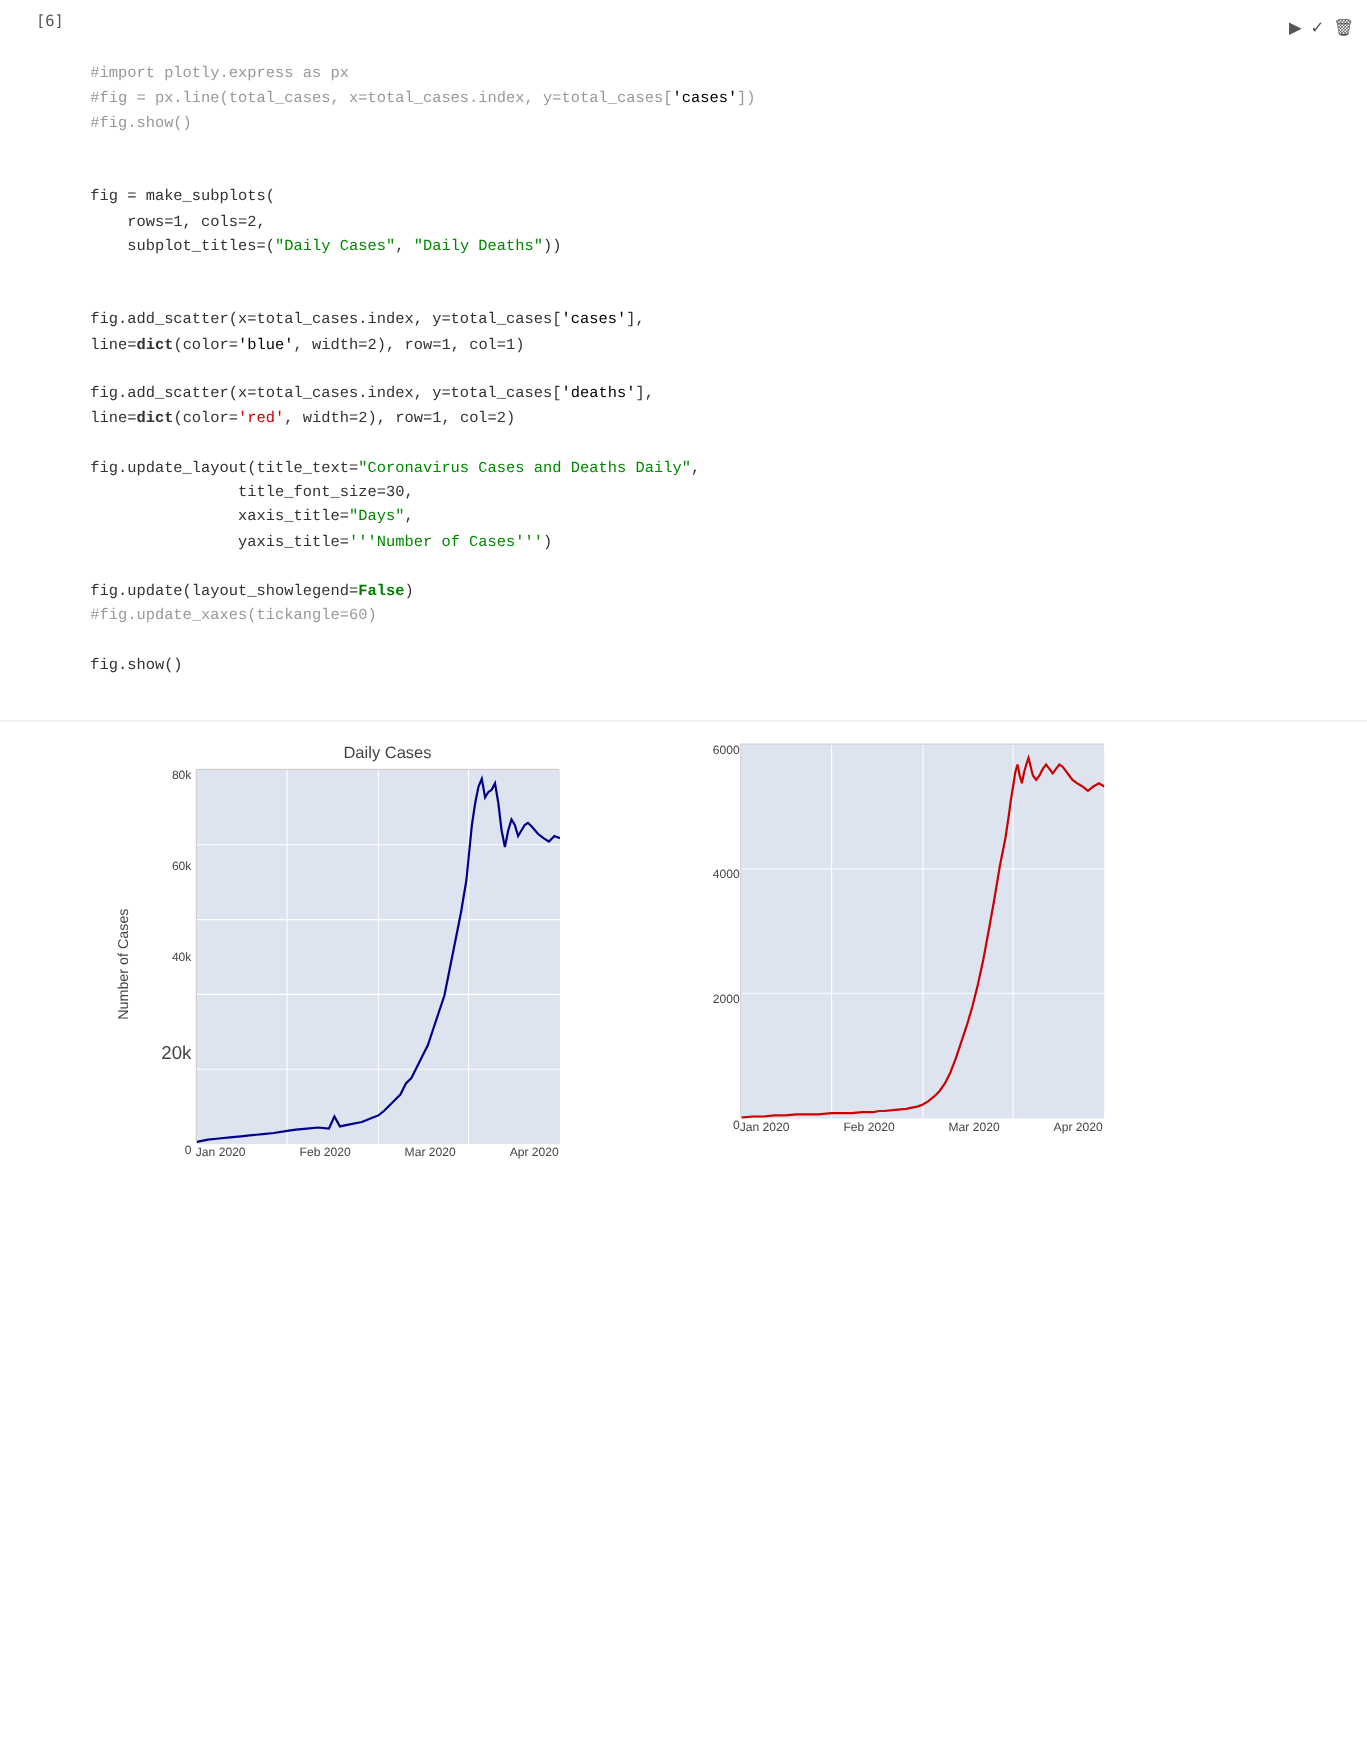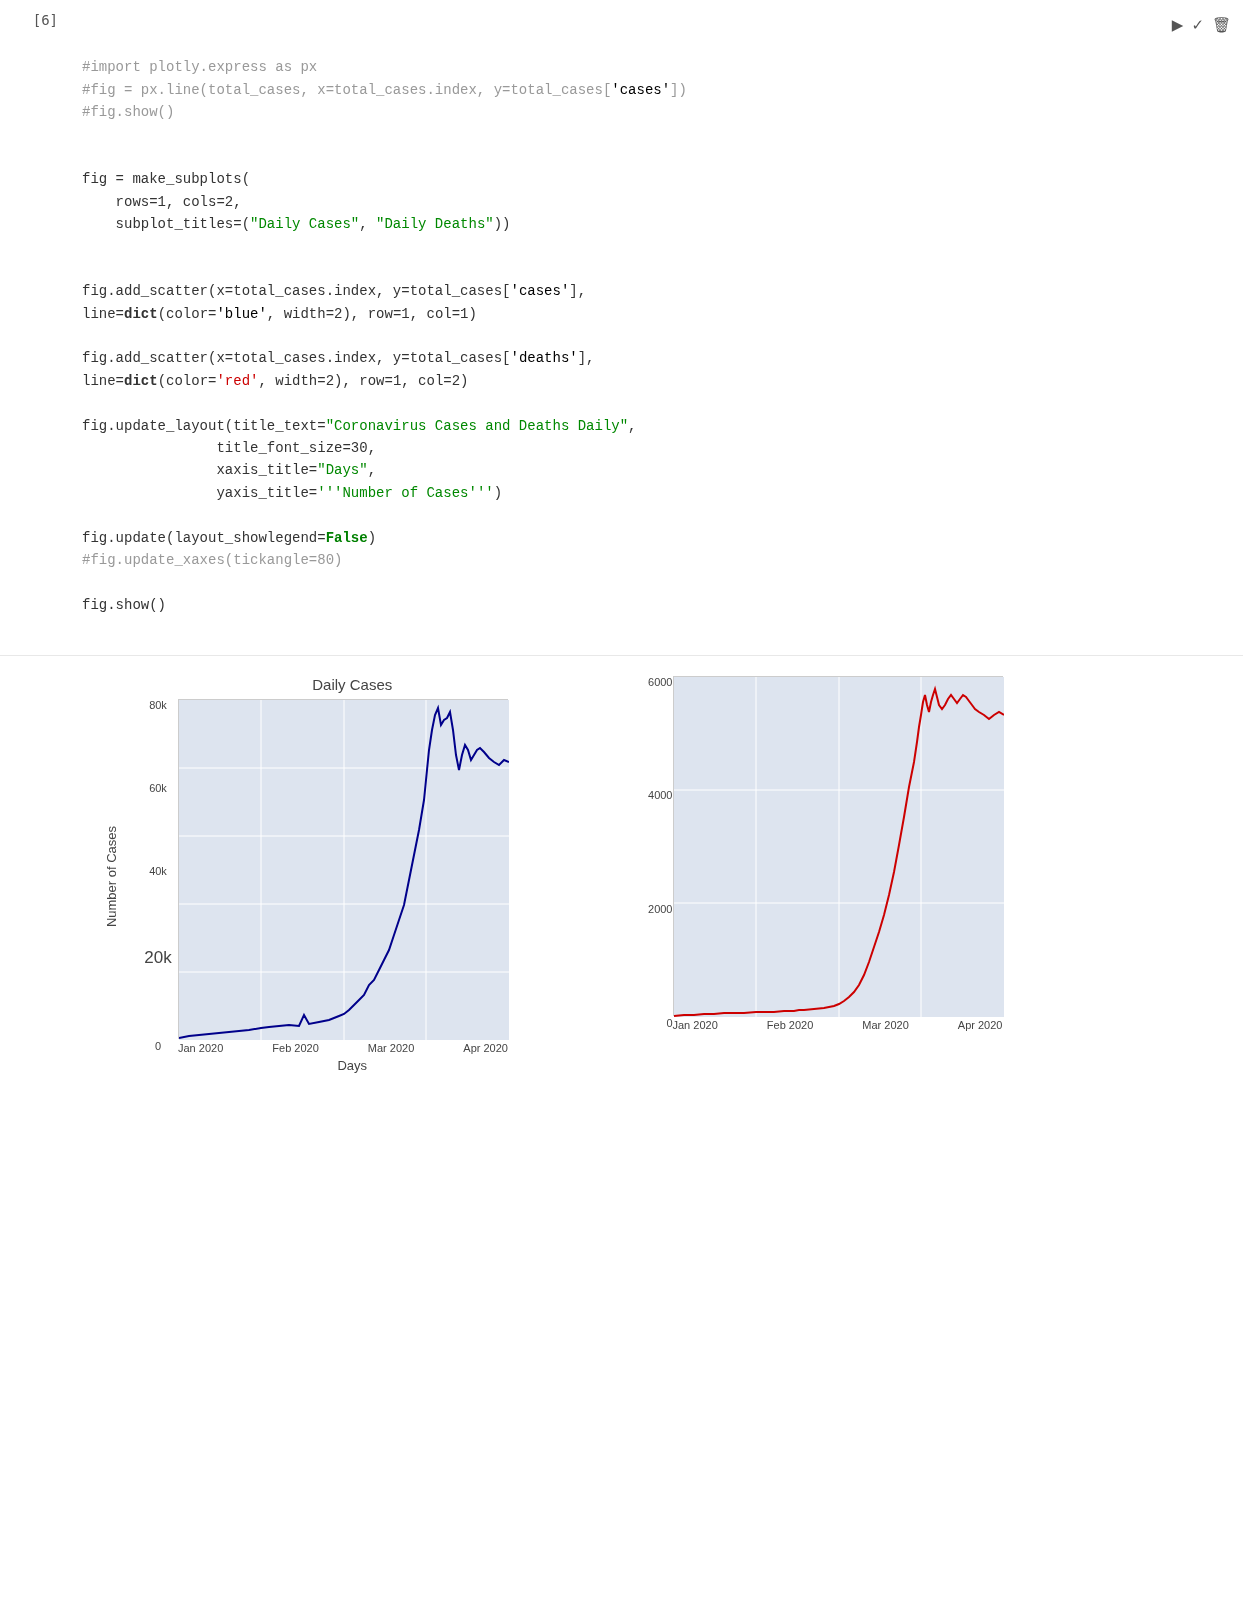--- a/index.html
+++ b/index.html
@@ -136,42 +136,42 @@
 
 fig.add_scatter(x=total_cases.index, y=total_cases[<span class="c-string-blue">'deaths'</span>],
 line=<span class="c-bold">dict</span>(color=<span class="c-string-red">'red'</span>, width=2), row=1, col=2)
 
 fig.update_layout(title_text=<span class="c-string-green">"Coronavirus Cases and Deaths Daily"</span>,
                 title_font_size=30,
                 xaxis_title=<span class="c-string-green">"Days"</span>,
                 yaxis_title=<span class="c-string-green">'''Number of Cases'''</span>)
 
 fig.update(layout_showlegend=<span class="c-keyword">False</span>)
-<span class="c-comment">#fig.update_xaxes(tickangle=80)</span>
+<span class="c-comment">#fig.update_xaxes(tickangle=60)</span>
 
 fig.show()
     </div>
   </div>
 </div>
 
 <div class="output-section">
 
 
   <div class="charts-container">
 
     <div class="chart-wrapper">
       <div class="chart-subtitle">Daily Cases</div>
       <div style="display:flex;flex-direction:row;align-items:stretch;">
 
         <div style="position:relative;width:60px;display:flex;align-items:center;justify-content:center;">
           <div style="transform:rotate(-90deg);white-space:nowrap;font-size:13px;color:#444;">Number of Cases</div>
         </div>
 
         <div style="display:flex;flex-direction:row;align-items:stretch;">
-          <div style="display:flex;flex-direction:column;justify-content:space-between;padding-bottom:2px;width:36px;text-align:center;padding-right:4px;">
+          <div style="display:flex;flex-direction:column;justify-content:space-between;padding-bottom:2px;width:36px;text-align:right;padding-right:4px;">
             <span style="font-size:11px;color:#444;">80k</span>
             <span style="font-size:11px;color:#444;">60k</span>
             <span style="font-size:11px;color:#444;">40k</span>
             <span style="font-size:17px;color:#444;">20k</span>
             <span style="font-size:11px;color:#444;">0</span>
           </div>
           <div style="display:flex;flex-direction:column;">
             <div class="chart-area" style="width:330px;height:340px;">
               <svg class="chart-svg" width="330" height="340">
 
@@ -254,21 +254,20 @@
 
             <div style="display:flex;flex-direction:row;justify-content:space-between;width:330px;margin-top:3px;">
               <span style="font-size:11px;color:#444;">Jan 2020</span>
               <span style="font-size:11px;color:#444;">Feb 2020</span>
               <span style="font-size:11px;color:#444;">Mar 2020</span>
               <span style="font-size:11px;color:#444;">Apr 2020</span>
             </div>
           </div>
         </div>
       </div>
-      <div class="chart-x-label">Days</div>
     </div>
 
     <div class="chart-wrapper">
       <div style="display:flex;flex-direction:row;align-items:stretch;">
 
         <div style="display:flex;flex-direction:row;align-items:stretch;">
           <div style="display:flex;flex-direction:column;justify-content:space-between;padding-bottom:2px;width:40px;text-align:right;padding-right:0;">
             <span style="font-size:11px;color:#444;">6000</span>
             <span style="font-size:11px;color:#444;">4000</span>
             <span style="font-size:11px;color:#444;">2000</span>

